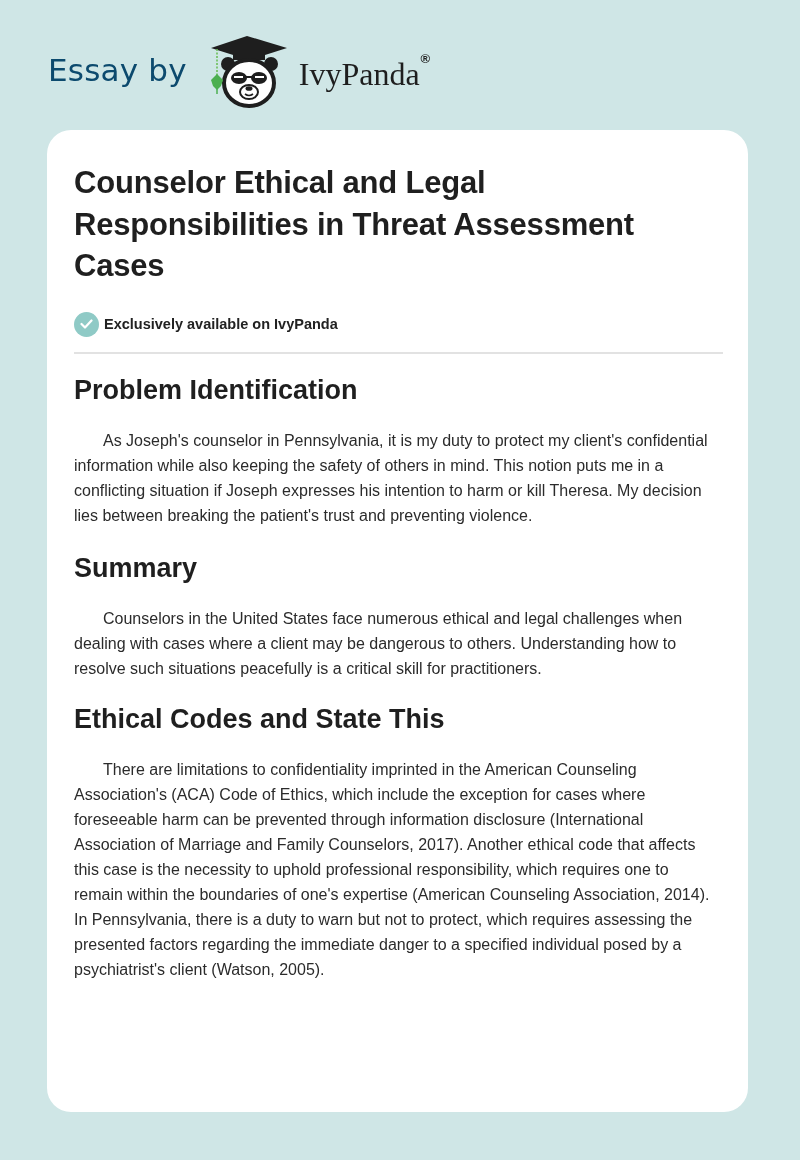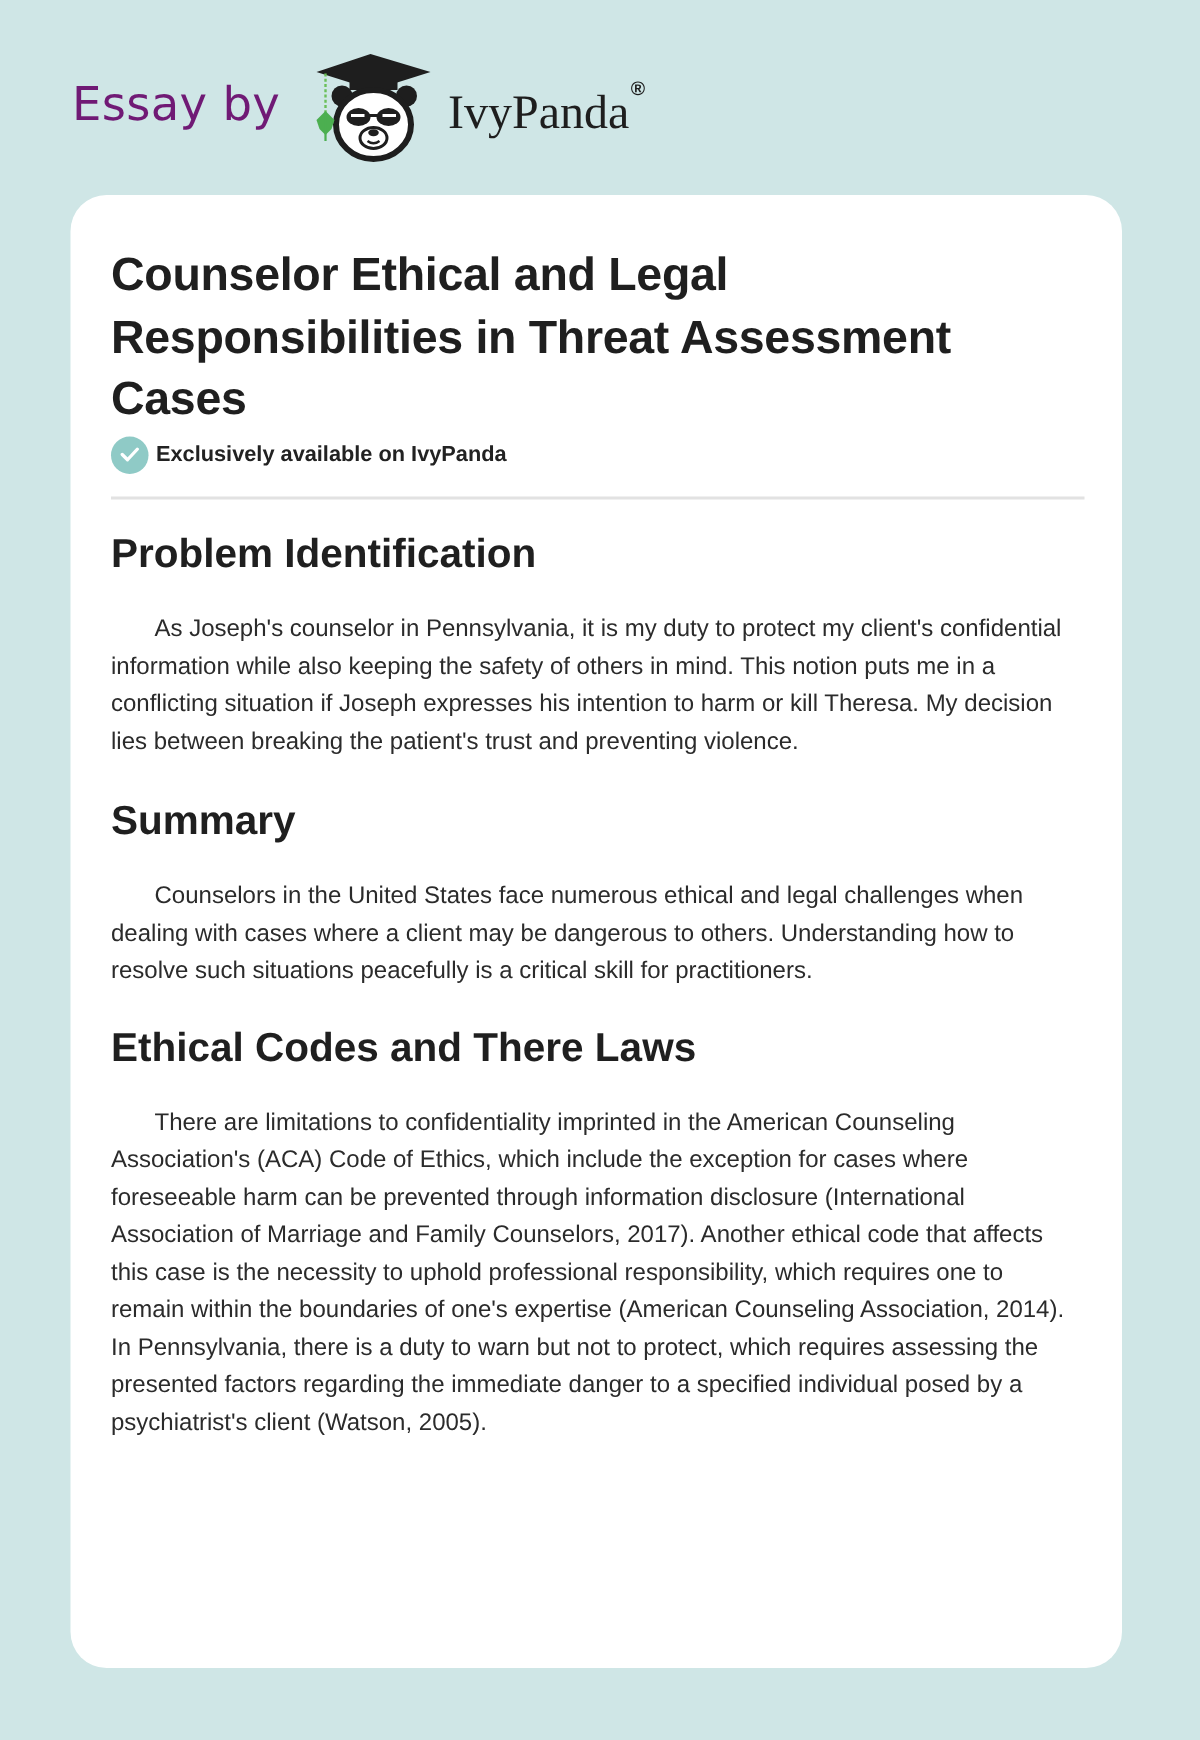--- a/index.html
+++ b/index.html
@@ -18,21 +18,21 @@
       position: absolute;
       left: 48px;
       top: 34px;
       height: 76px;
       display: flex;
       align-items: center;
     }
     .brand-prefix {
       font-family: "DejaVu Sans", sans-serif;
       font-size: 31px;
-      color: #701a75;
+      color: #0c4a6e;
       letter-spacing: 0.2px;
       margin-right: 16px;
       position: relative;
       top: -2px;
     }
     .brand-logo {
       width: 90px;
       height: 76px;
       display: block;
       margin-right: 6px;
@@ -68,21 +68,21 @@
     }
     .title {
       margin: 0;
       font-size: 31px;
       line-height: 41.5px;
       font-weight: bold;
       color: #1f1f1f;
       letter-spacing: -0.2px;
     }
     .badge {
-      margin-top: 4px;
+      margin-top: 25px;
       display: flex;
       align-items: center;
     }
     .badge-icon {
       width: 25px;
       height: 25px;
       border-radius: 50%;
       background: #8fcac6;
       display: flex;
       align-items: center;
@@ -170,17 +170,17 @@
       <h2 class="section-title s2">Problem Identification</h2>
       <p class="para">As Joseph's counselor in Pennsylvania, it is my duty to protect my client's confidential information while also keeping the safety of others in mind. This notion puts me in a conflicting situation if Joseph expresses his intention to harm or kill Theresa. My decision lies between breaking the patient's trust and preventing violence.</p>
     </section>
 
     <section>
       <h2 class="section-title">Summary</h2>
       <p class="para">Counselors in the United States face numerous ethical and legal challenges when dealing with cases where a client may be dangerous to others. Understanding how to resolve such situations peacefully is a critical skill for practitioners.</p>
     </section>
 
     <section>
-      <h2 class="section-title s3">Ethical Codes and There Laws</h2>
+      <h2 class="section-title s3">Ethical Codes and State This</h2>
       <p class="para">There are limitations to confidentiality imprinted in the American Counseling Association's (ACA) Code of Ethics, which include the exception for cases where foreseeable harm can be prevented through information disclosure (International Association of Marriage and Family Counselors, 2017). Another ethical code that affects this case is the necessity to uphold professional responsibility, which requires one to remain within the boundaries of one's expertise (American Counseling Association, 2014). In Pennsylvania, there is a duty to warn but not to protect, which requires assessing the presented factors regarding the immediate danger to a specified individual posed by a psychiatrist's client (Watson, 2005).</p>
     </section>
   </div>
 </main>
 
 </body></html>

